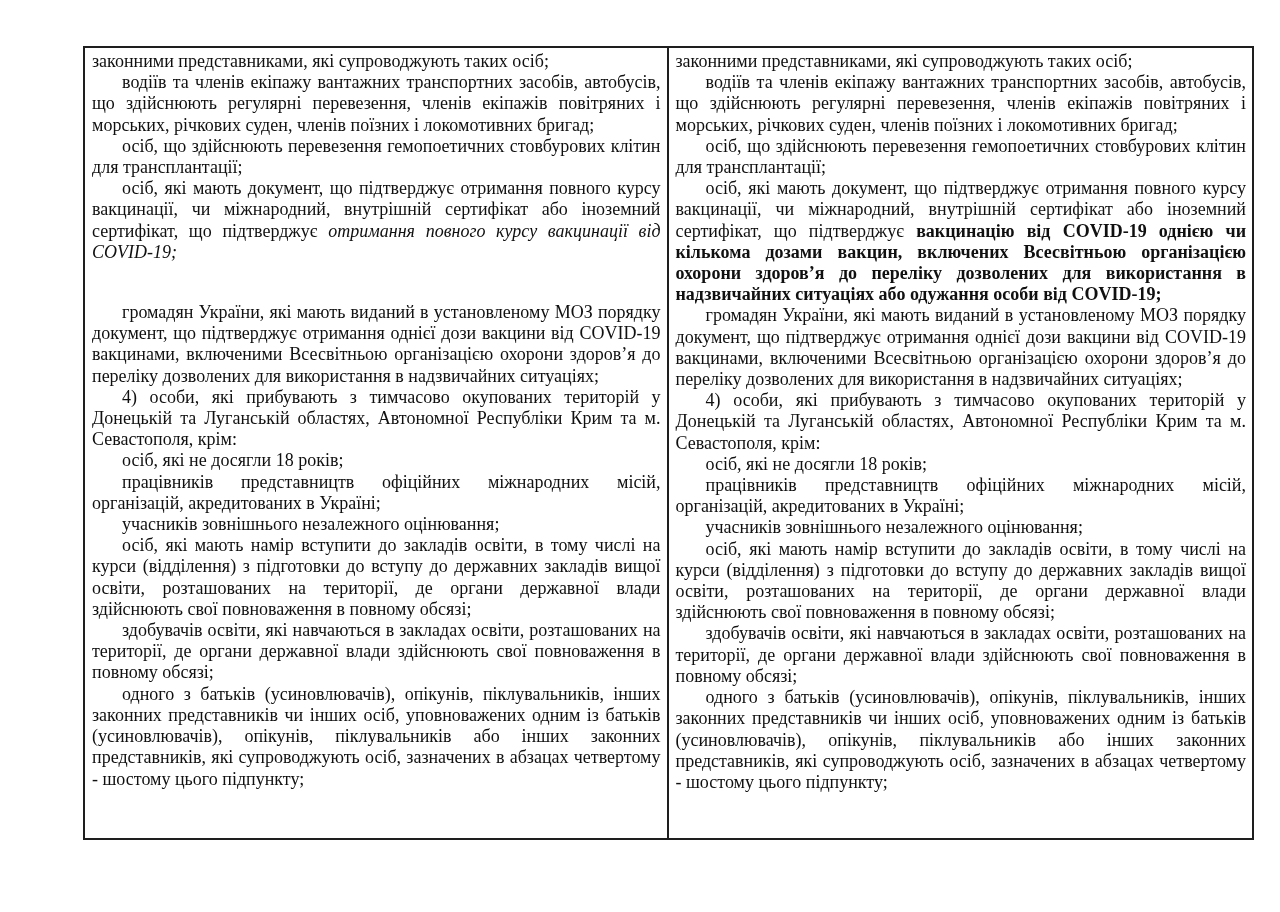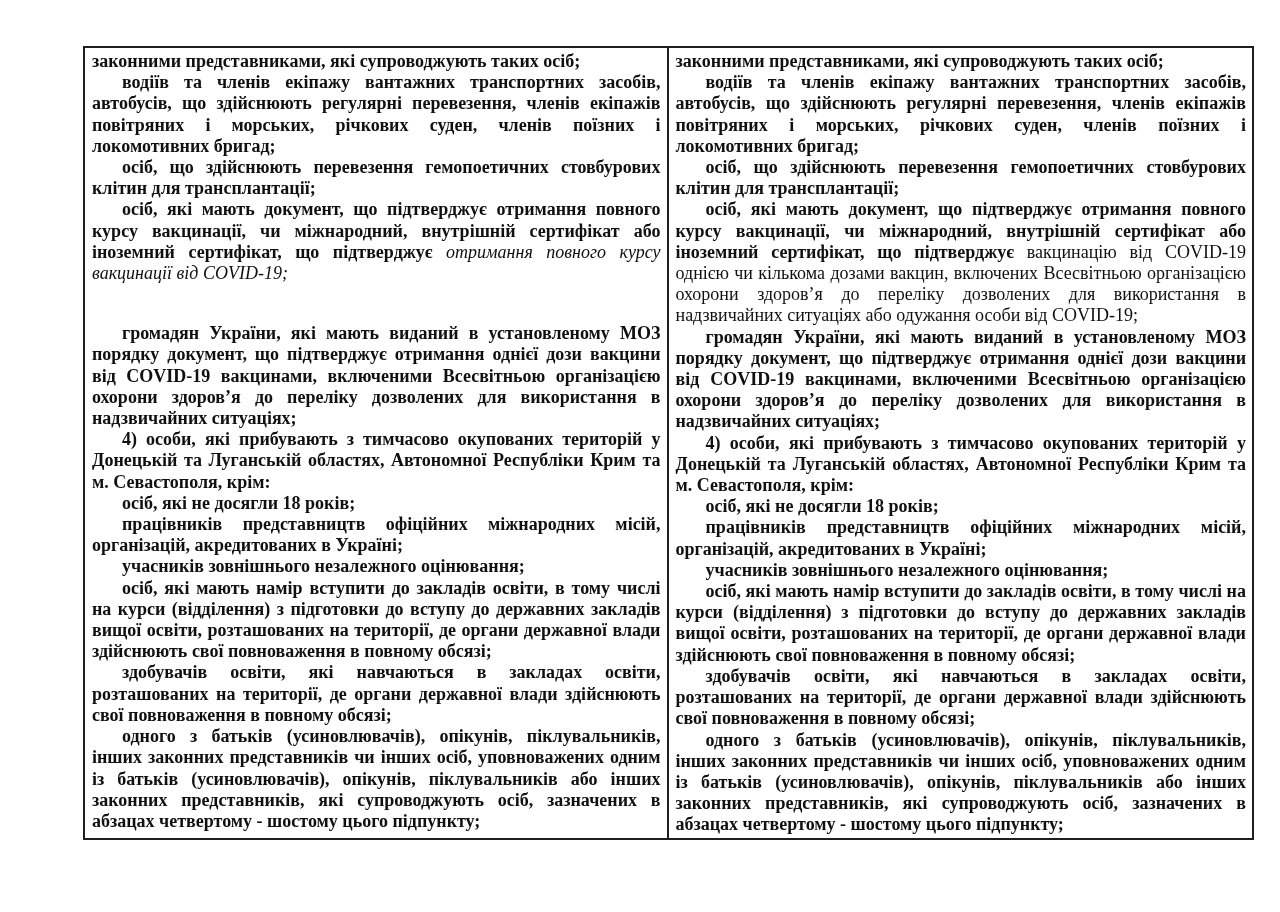--- a/index.html
+++ b/index.html
@@ -40,23 +40,23 @@
   .para {
     margin: 0;
     text-align: justify;
   }
   .para.indent {
     text-indent: 30px;
   }
   .spacer {
     height: 39px;
   }
-  .seg-normal { font-style: normal; font-weight: bold; }
+  .seg-normal { font-style: normal; font-weight: normal; }
   .seg-italic { font-style: italic; }
-  .seg-bold   { font-weight: 400; margin-top: 32px; }
+  .seg-bold   { font-weight: 700; margin-top: 32px; }
 </style>
 </head>
 <body>
 
 <div class="doc-table">
   <div class="cell cell-left">
       <p class="para"><span class="seg-normal">законними представниками, які супроводжують таких осіб;</span></p>
       <p class="para indent"><span class="seg-normal">водіїв та членів екіпажу вантажних транспортних засобів, автобусів, що здійснюють регулярні перевезення, членів екіпажів повітряних і морських, річкових суден, членів поїзних і локомотивних бригад;</span></p>
       <p class="para indent"><span class="seg-normal">осіб, що здійснюють перевезення гемопоетичних стовбурових клітин для трансплантації;</span></p>
       <p class="para indent"><span class="seg-normal">осіб, які мають документ, що підтверджує отримання повного курсу вакцинації, чи міжнародний, внутрішній сертифікат або іноземний сертифікат, що підтверджує </span><span class="seg-italic">отримання повного курсу вакцинації від COVID-19;</span></p>

